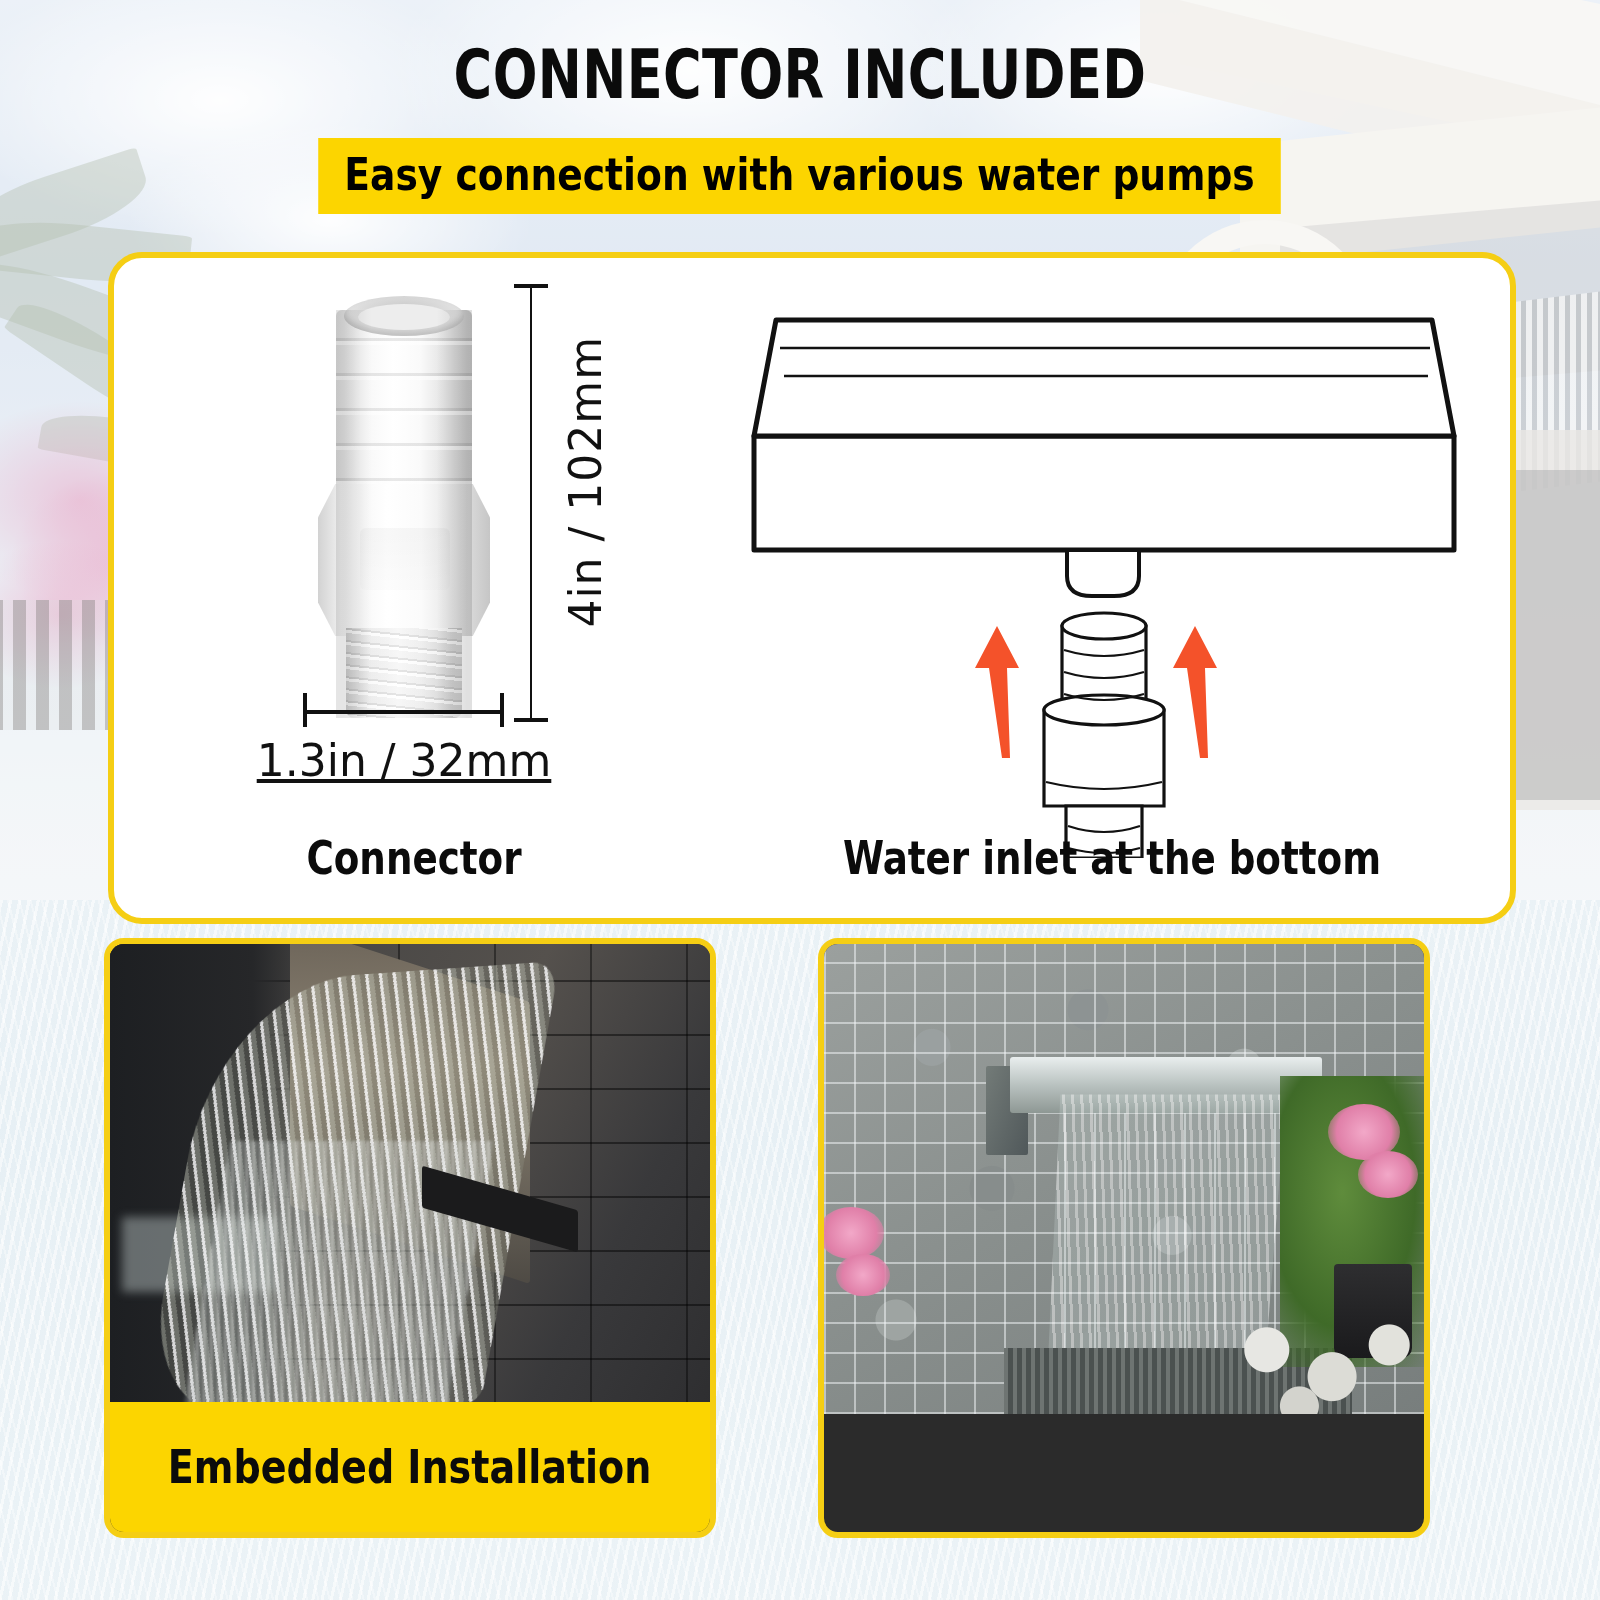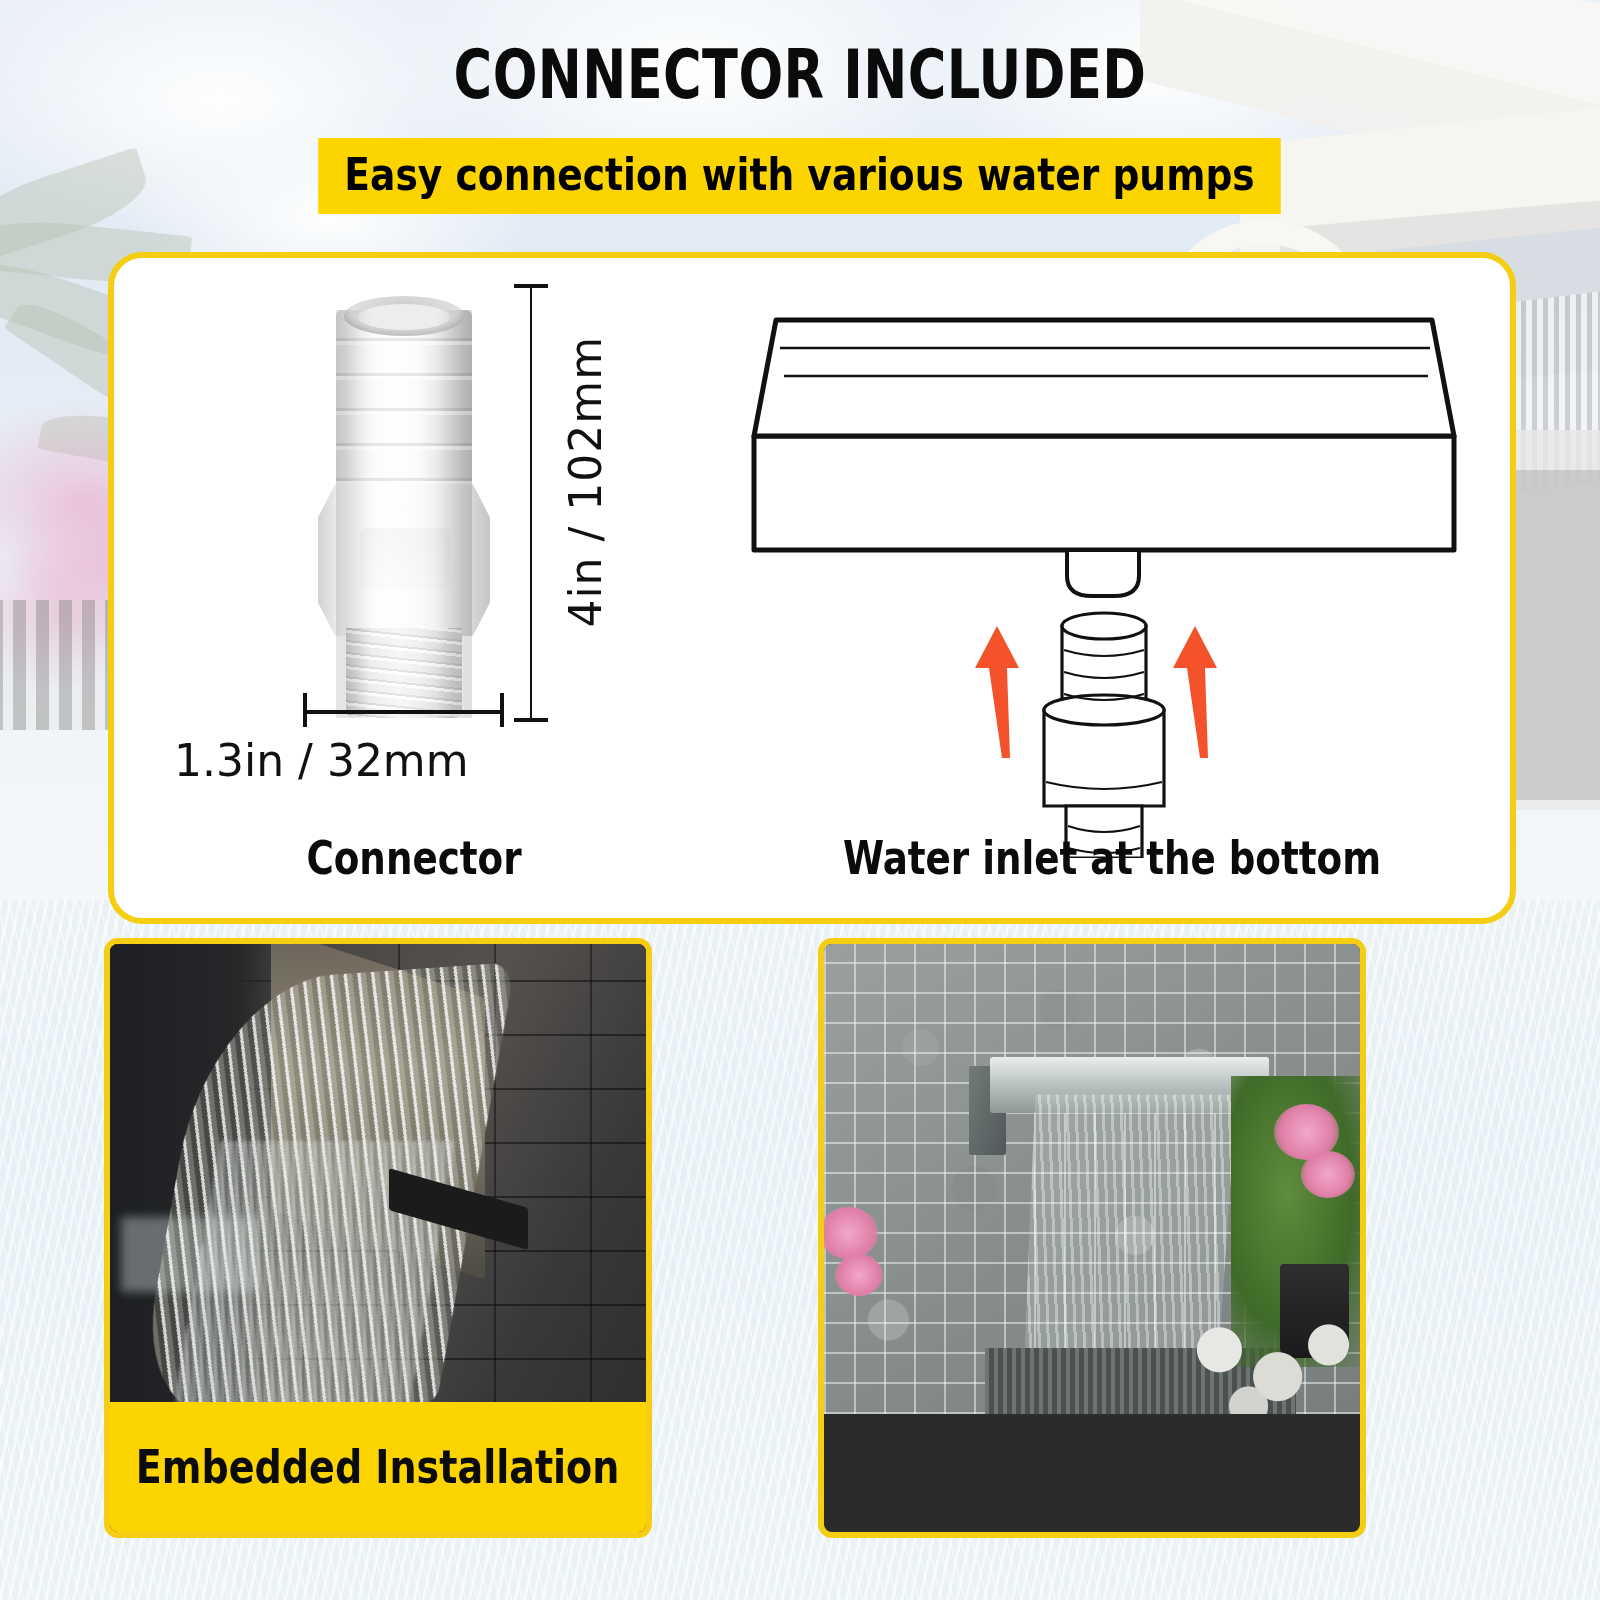--- a/index.html
+++ b/index.html
@@ -153,42 +153,43 @@
     writing-mode:vertical-rl; transform:rotate(180deg);
     letter-spacing:1px; white-space:nowrap;
     font-family:"DejaVu Sans","Liberation Sans",sans-serif;
   }
 
   
   .dim-h { position:absolute; left:190px; top:452px; width:200px; height:4px; background:#111; }
   .dim-h-cap-l { position:absolute; left:189px; top:435px; width:4px; height:34px; background:#111; }
   .dim-h-cap-r { position:absolute; left:386px; top:435px; width:4px; height:34px; background:#111; }
   .dim-h-label {
-    position:absolute; left:60px; top:478px; width:460px; 
+    position:absolute; left:60px; top:478px; width:460px; text-align:center;
     font-size:44px; line-height:50px; color:#111;
     font-family:"DejaVu Sans","Liberation Sans",sans-serif;
+    text-decoration:underline;
   }
 
   
   .diagram-block { position:absolute; left:600px; top:0; width:796px; height:600px; }
 
   
   .cap {
     position:absolute; bottom:34px;
     font-size:46px; line-height:52px; font-weight:bold; color:#0b0b0b;
     font-family:"Liberation Sans Narrow","DejaVu Sans Condensed","Liberation Sans",sans-serif;
     transform:scaleX(.9); white-space:nowrap;
   }
   .cap-left  { left:0; width:600px; text-align:center; transform-origin:center; }
   .cap-right { left:600px; width:796px; text-align:center; transform-origin:center; }
 
   
   .panel {
-    position:absolute; top:938px; width:548px; height:600px;
-    border:6px solid #F5CE14; border-radius:14px; overflow:hidden;
+    position:absolute; top:938px; width:612px; height:600px;
+    border:6px solid #F5CE14; border-radius:20px; overflow:hidden;
     background:#2b2b2b;
   }
   .panel-left  { left:104px; }
   .panel-right { left:818px; }
   .photo { position:absolute; left:0; top:0; width:100%; height:470px; overflow:hidden; }
   .panel-cap {
     position:absolute; left:0; bottom:0; width:100%; height:130px;
     background:#FCD500; display:flex; align-items:center; justify-content:center;
   }
   .panel-cap span {

